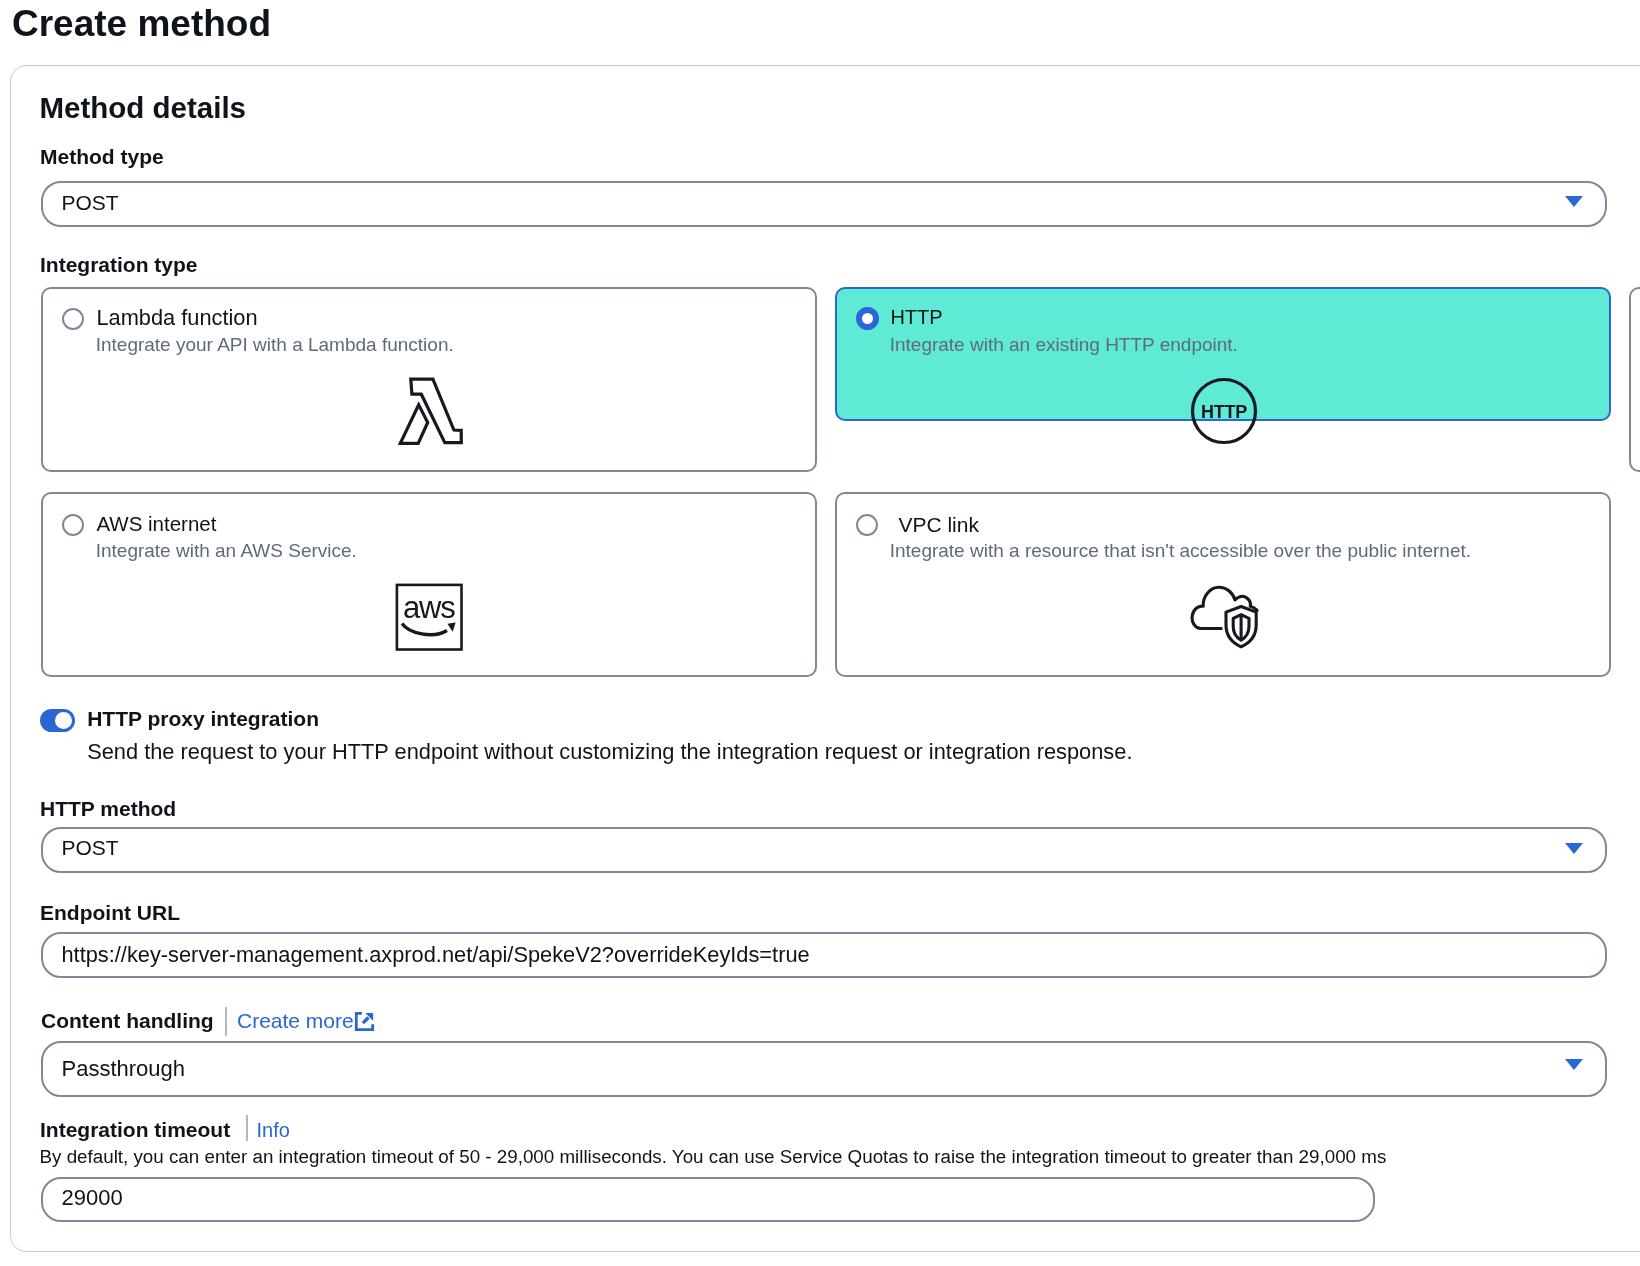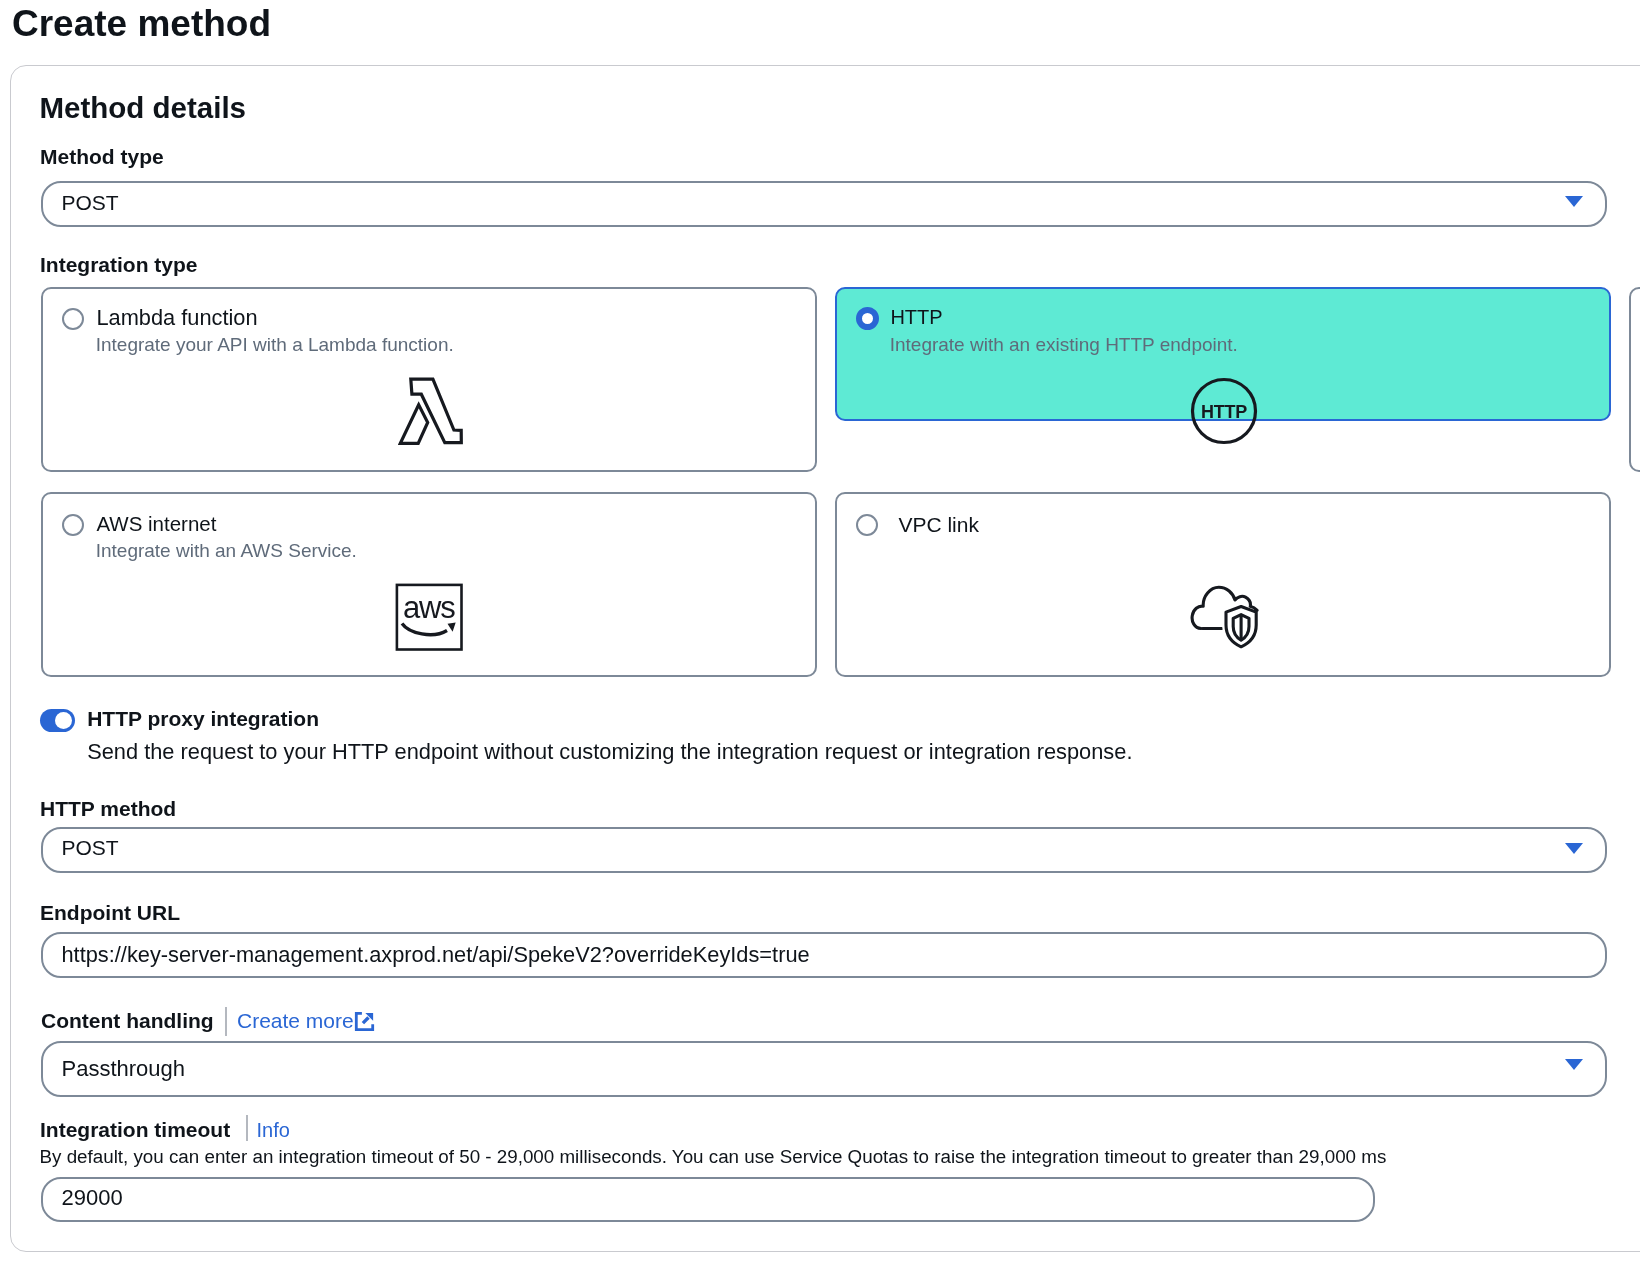--- a/index.html
+++ b/index.html
@@ -69,20 +69,21 @@
     <rect x="1.9" y="1.9" width="64.6" height="64.6" fill="none" stroke="#16191f" stroke-width="2.6"></rect>
     <text x="33.8" y="34.7" text-anchor="middle" font-family="Liberation Sans" font-size="31" letter-spacing="-1.2" fill="#16191f">aws</text>
     <path d="M7,40.5 C14,50.5 38,56 52,47.5" fill="none" stroke="#16191f" stroke-width="3.3"></path>
     <polygon points="52.5,40.8 60.7,39.4 57.6,48.8" fill="#16191f"></polygon>
   </svg>
 </div>
 
 <div class="card" style="left:835px;top:492px;width:776px;height:185px;">
   <div class="radio" style="left:19px;top:20px;"></div>
   <div class="abs ink" style="left:53.4px;top:19.8px;font-size:21px;margin-left:8px;">VPC link</div>
+  <div class="abs gray" style="left:52.7px;top:47.2px;font-size:19px;">Integrate with a resource that isn't accessible over the public internet.</div>
   <svg style="position:absolute;left:353px;top:88.7px;" width="70" height="66" viewBox="0 0 70 66">
     <g fill="none" stroke="#16191f" stroke-width="3.1" stroke-linecap="round" stroke-linejoin="round">
       <path d="M11,45.5 C4.5,45.2 1.2,38.5 2.3,32.5 C3.3,26.3 8.2,22.4 13.2,23.2 C12.6,13.2 20.3,4.2 28.8,4.2 C36.8,4.2 43,10.2 45,17 C47.5,13.8 52,12.2 55.5,14.2 C59,16.2 61,19.8 60.2,23.3"></path>
       <path d="M12.5,45.5 L31.8,45.5"></path>
     </g>
     <path d="M36,29.1 L51.1,23.5 L66.2,29.1 L66.2,42 C66.2,53 60,59.8 51.1,63.8 C42.2,59.8 36,53 36,42 Z" fill="#fff" stroke="#fff" stroke-width="7.5" stroke-linejoin="round"></path>
     <path d="M60.2,23.3 C62.7,23.9 65.4,25.5 67.1,27.4" fill="none" stroke="#16191f" stroke-width="3.1" stroke-linecap="round"></path>
     <g fill="none" stroke="#16191f" stroke-width="3.1" stroke-linejoin="round">
       <path d="M36,29.1 L51.1,23.5 L66.2,29.1 L66.2,42 C66.2,53 60,59.8 51.1,63.8 C42.2,59.8 36,53 36,42 Z"></path>
       <path d="M51.1,31.6 L43.2,35.3 L43.2,43.5 C43.2,50 46,54.2 51.1,57.2 C56.2,54.2 59,50 59,43.5 L59,35.3 Z"></path>

